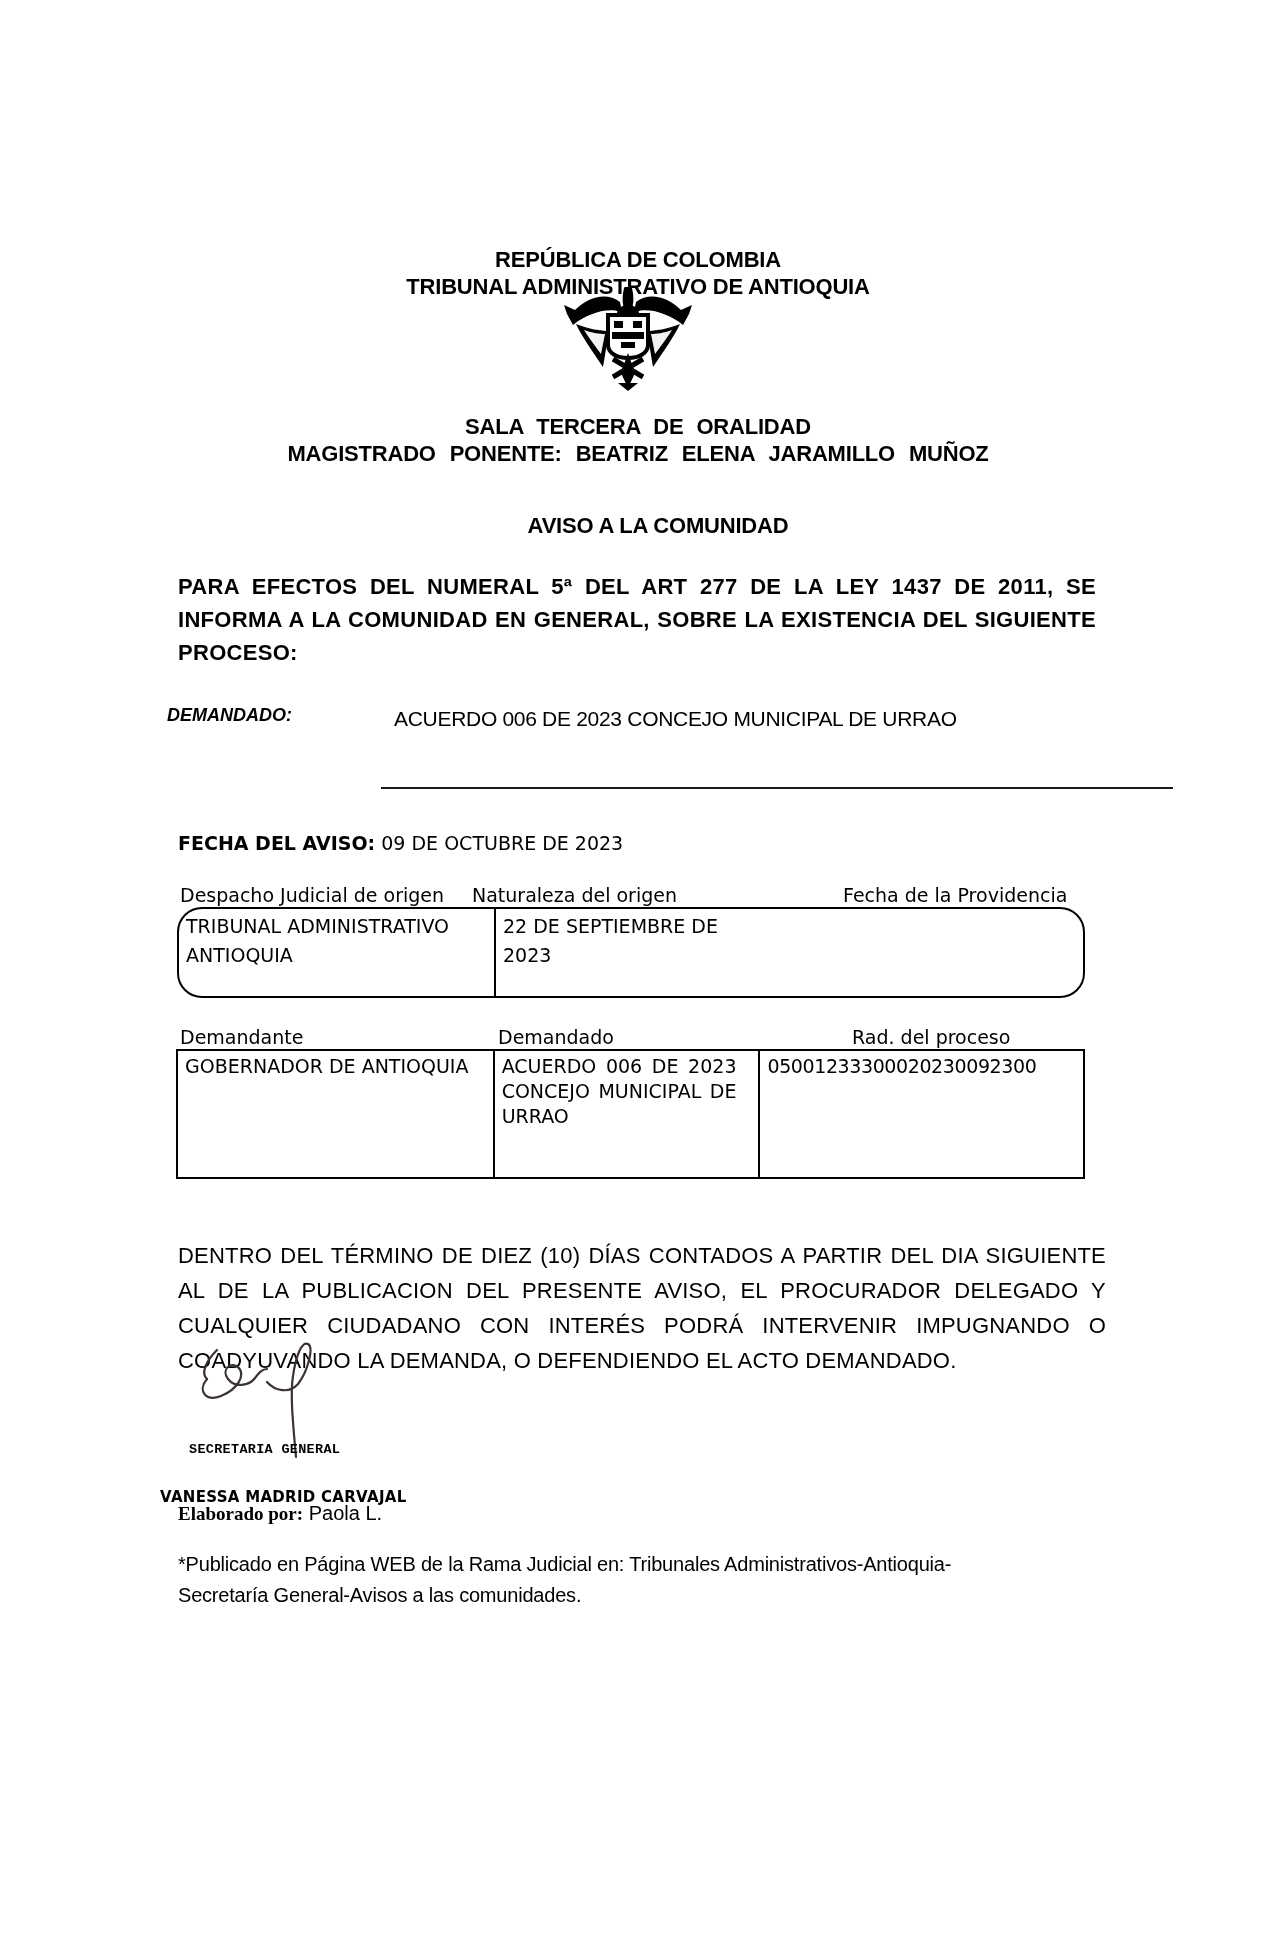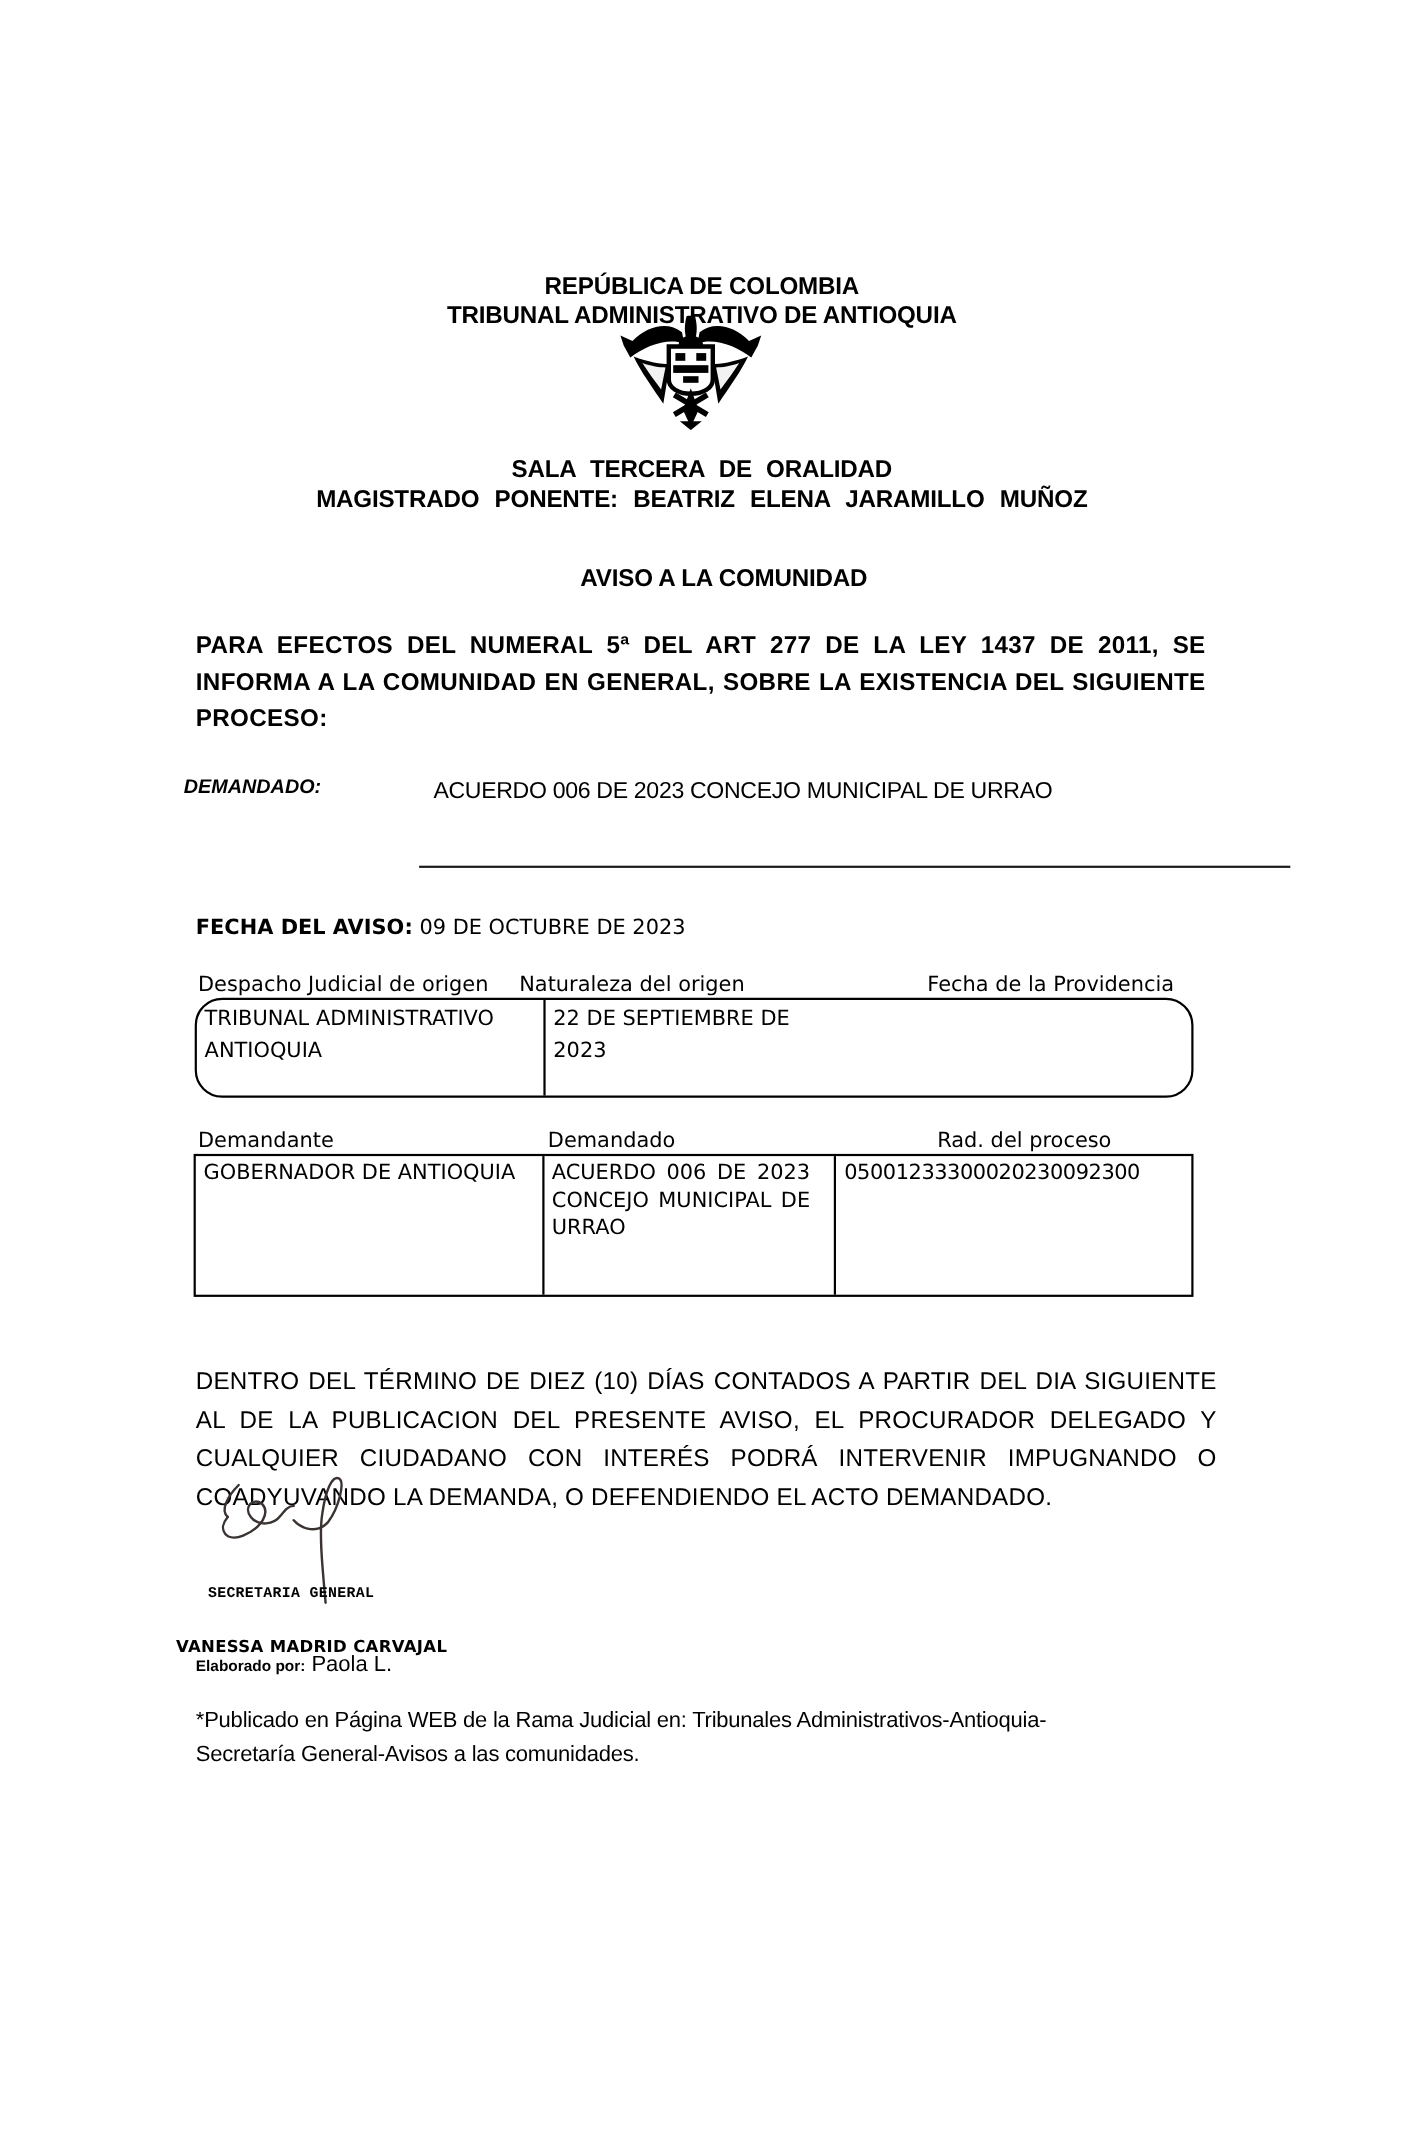--- a/index.html
+++ b/index.html
@@ -51,21 +51,21 @@
   .sig-svg{left:193px;top:1338px;}
   .sig-name{
     left:160px;top:1488px;
     font-family:"DejaVu Sans", sans-serif;font-weight:bold;font-size:15px;letter-spacing:0.3px;
   }
   .sig-title{
     left:189px;top:1442px;
     font-family:Liberation Mono, monospace;font-weight:bold;font-size:13.5px;letter-spacing:0.3px;
   }
   .elaborado{left:178px;top:1502px;font-size:20px;}
-  .elaborado b{font-family:Liberation Sans, sans-serif;font-size:14px;}
+  .elaborado b{font-family:Liberation Serif, serif;font-size:19px;}
   .footnote{
     left:178px;top:1549px;width:848px;
     font-size:20px;line-height:31px;letter-spacing:-0.2px;
   }
 </style>
 </head>
 <body>
 
 <div class="page">
 

